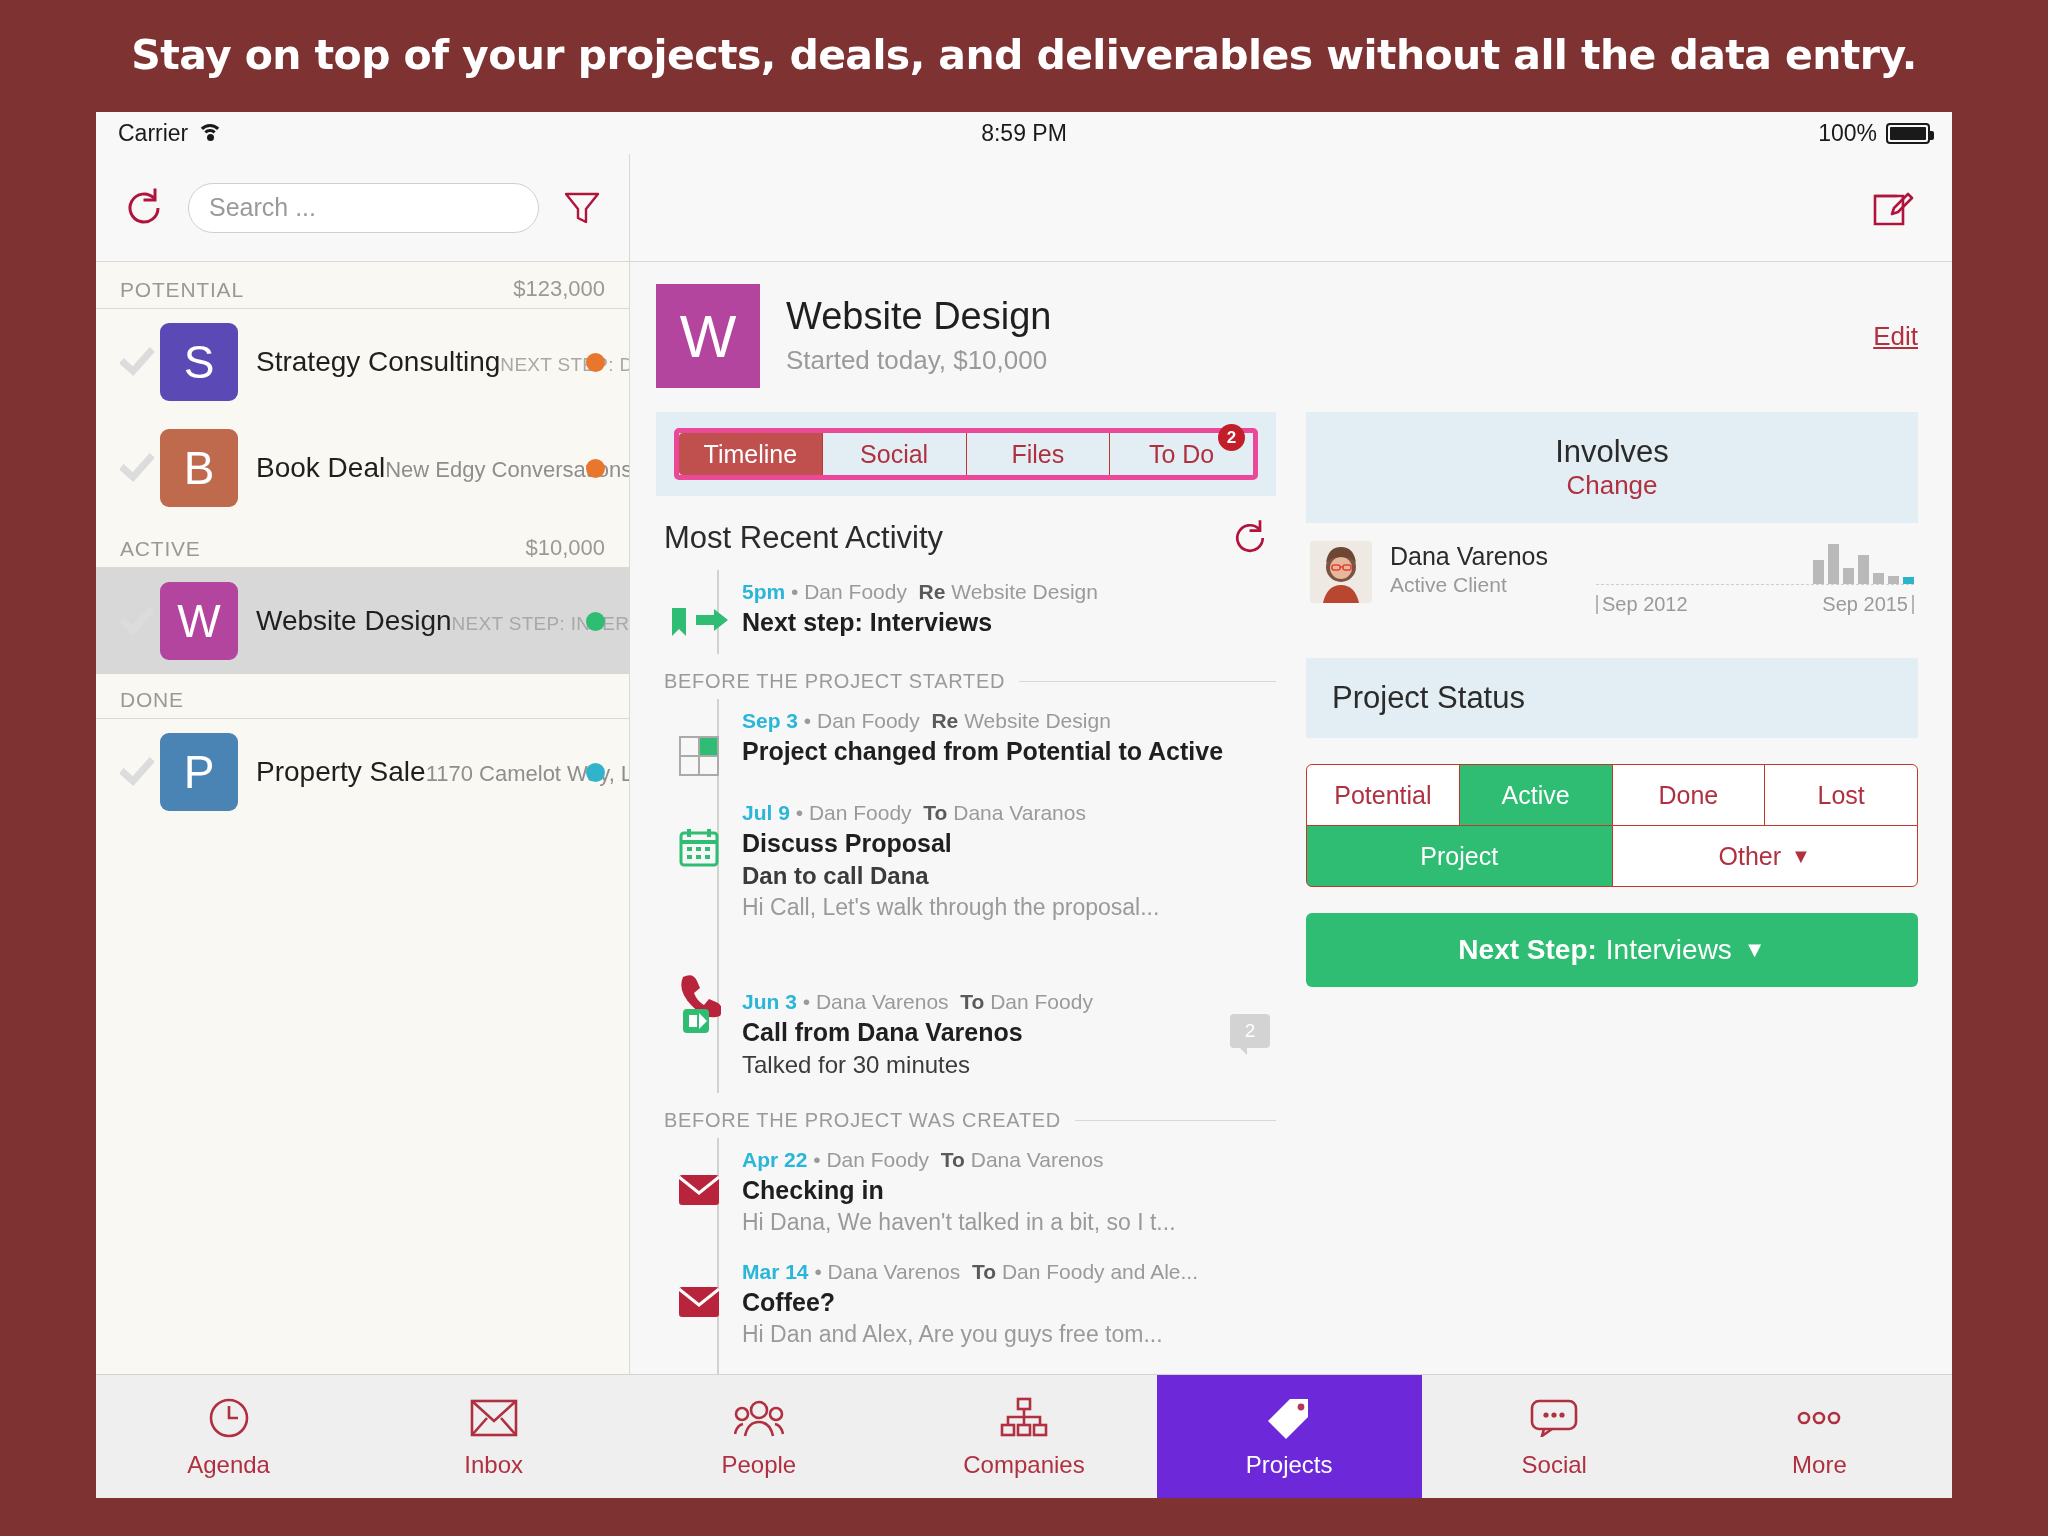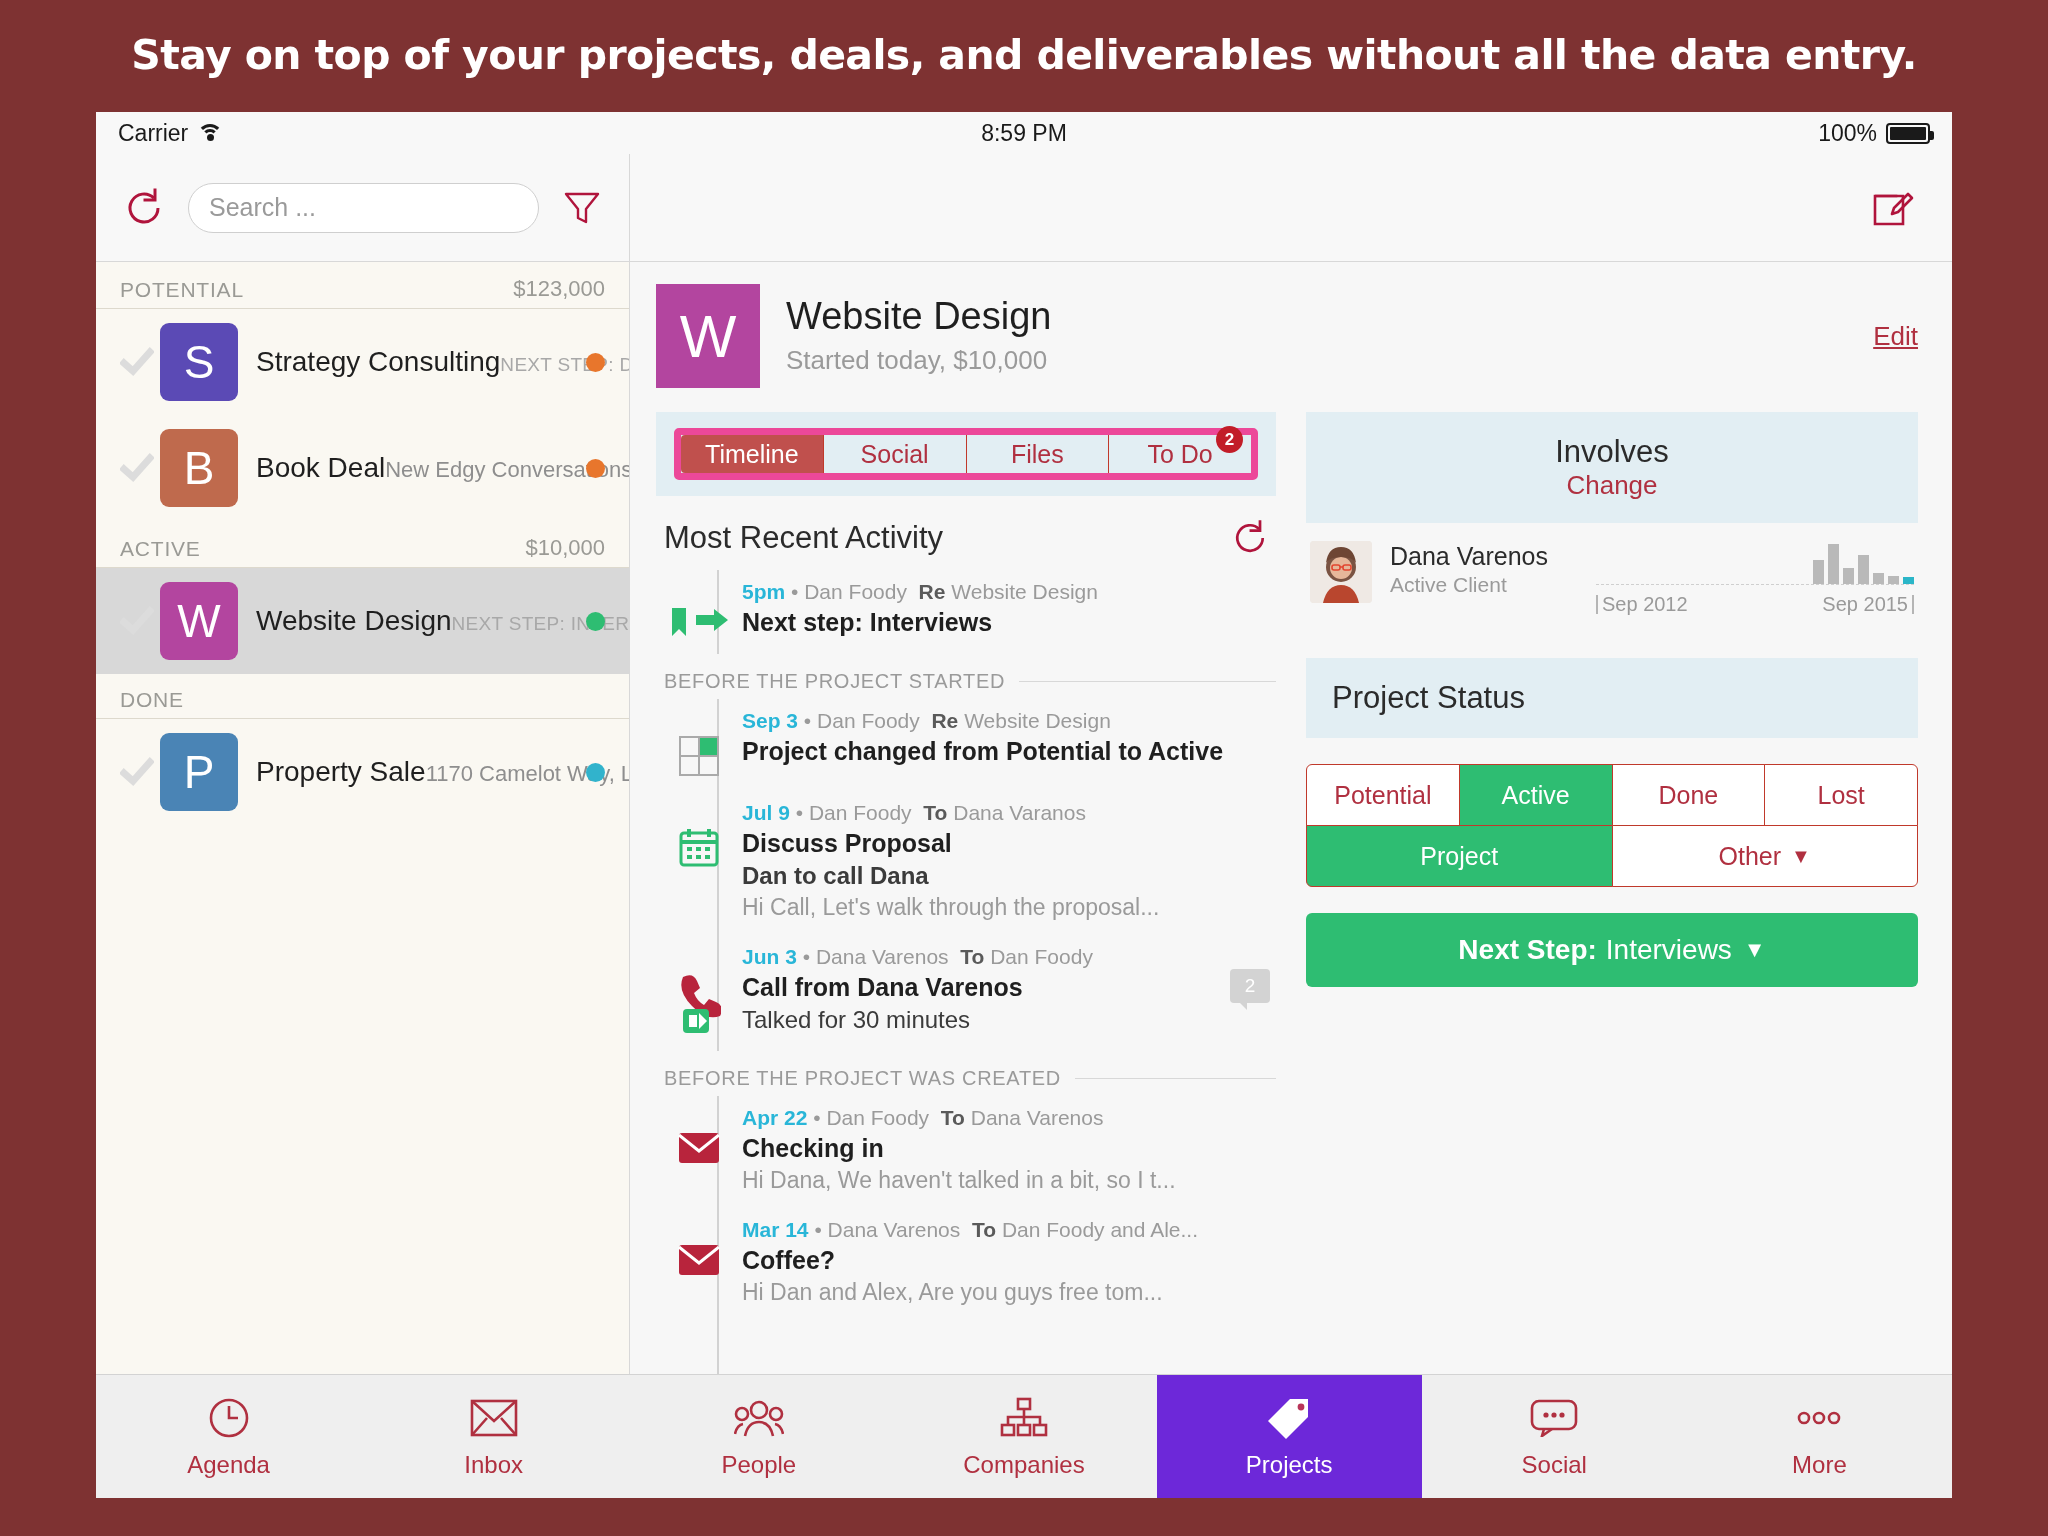--- a/index.html
+++ b/index.html
@@ -122,21 +122,21 @@
   .proj-head .ptitle { font-size:38px; color:#1f1f1f; line-height:1.2; }
   .proj-head .psub { font-size:26px; color:#9a9a9a; line-height:1.3; margin-top:4px; }
   .edit-link { font-size:26px; color:#b03040; text-decoration:underline; cursor:pointer; white-space:nowrap; }
 
   .cols { flex:1; display:flex; min-height:0; padding: 0 34px 0 26px; gap: 30px; }
   .col-main { width: 620px; flex:0 0 620px; display:flex; flex-direction:column; min-height:0; }
   .col-side { flex:1; min-width:0; }
 
   
   .seg-wrap { background:#e2eef3; padding: 16px 18px; margin-bottom: 18px; }
-  .seg { display:flex; border:7px solid #ec4899; border-radius:5px; overflow:visible; height:52px; }
+  .seg { display:flex; border:5px solid #ec4899; border-radius:5px; overflow:visible; height:52px; }
   .seg .tab {
     flex:1; display:flex; align-items:center; justify-content:center; position:relative;
     font-size:25px; color:#b03040; background:#e2eef3; cursor:pointer;
     border-right:1px solid #c0392b;
   }
   .seg .tab:first-child { border-radius:4px 0 0 4px; }
   .seg .tab:last-child { border-right:0; border-radius:0 4px 4px 0; }
   .seg .tab.active { background:#c0504d; color:#fff; }
   .seg .badge {
     position:absolute; top:-9px; right:8px; min-width:27px; height:27px; padding:0 5px;
@@ -437,21 +437,21 @@
                     </div>
                     <div class="ev">
                       <span class="ico">
                         <svg width="44" height="66" viewBox="0 0 44 66">
                           <path d="M6 6 q10 -5 14 4 l3 7 -6 5 q3 8 10 12 l5 -6 7 3 q9 4 4 14 -14 5 -28 -10 Q0 20 6 6Z" fill="#b8243c"></path>
                           <rect x="6" y="38" width="26" height="24" rx="4" fill="#2ebd72"></rect>
                           <path d="M12 44 h8 v12 h-8 Z" fill="#fff"></path>
                           <path d="M22 42 v16 l8 -8 Z" fill="#fff"></path>
                         </svg>
                       </span>
-                      <span class="bd" style="display: block;">
+                      <span class="bd" style="display: block; margin-top: 45px;">
                         <span class="line1" style="display: block;"><span class="dt">Jun 3</span><span> • Dana Varenos&nbsp;&nbsp;</span><span class="rel">To </span><span>Dan Foody</span></span>
                         <span class="line2" style="display: block;">Call from Dana Varenos</span>
                         <span class="line3" style="display: block;">Talked for 30 minutes</span>
                         <span class="msg-count">2</span>
                       </span>
                     </div>
                     <div class="tl-sec">
                       <span class="lbl">BEFORE THE PROJECT WAS CREATED</span>
                       <span class="rule"></span>
                     </div>

